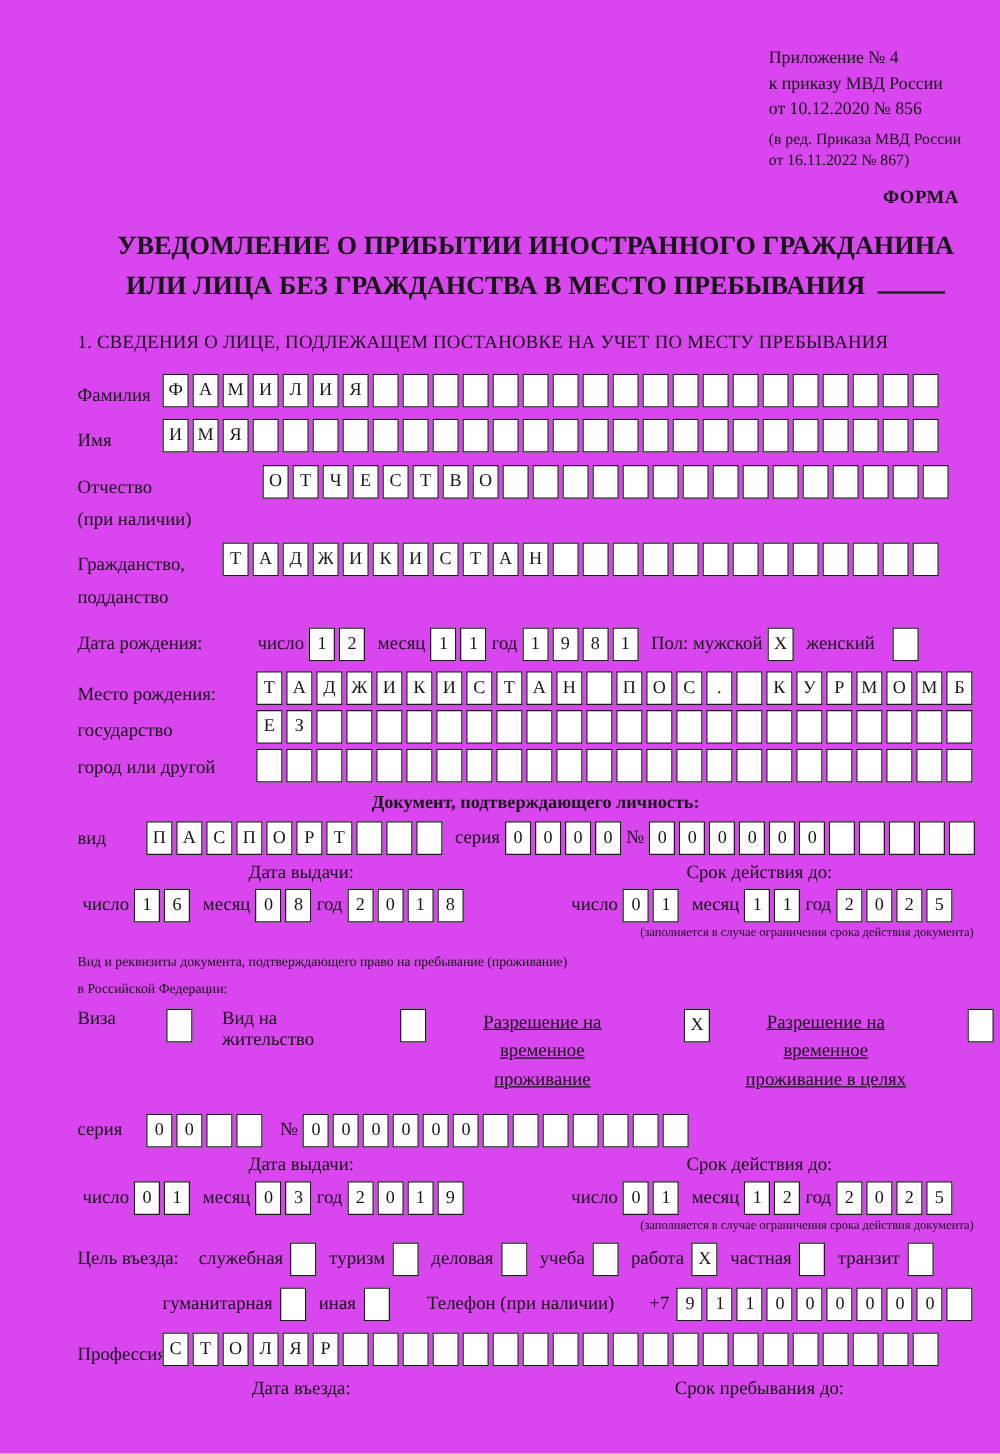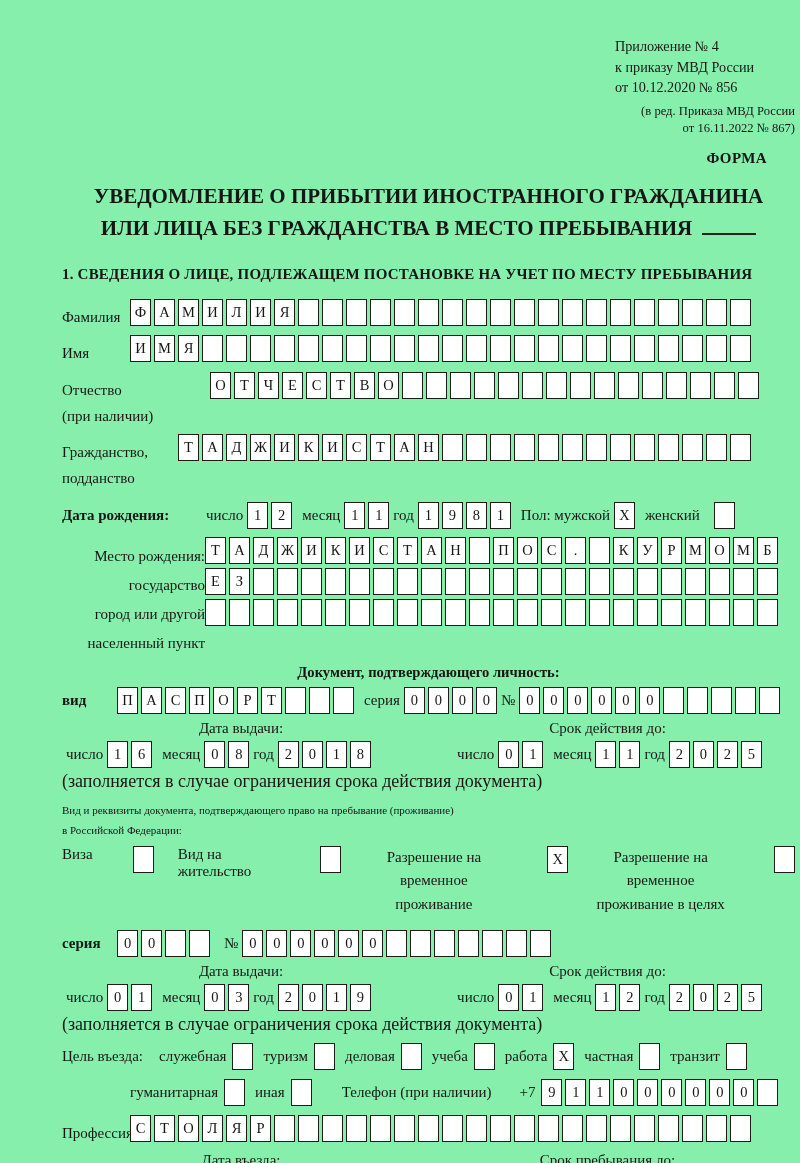--- a/index.html
+++ b/index.html
@@ -1,53 +1,53 @@
 <!DOCTYPE html>
 <html lang="ru"><head>
 <meta charset="utf-8">
 <style>
   html,body{margin:0;padding:0;background:#ffffff;}
   body{width:800px;font-family:"Liberation Serif","DejaVu Serif",serif;color:#161616;}
-  .page{width:800px;height:1163px;box-sizing:border-box;padding:36px 5px 0 62px;overflow:hidden;background:#86efac;}
+  .page{width:800px;height:1163px;box-sizing:border-box;padding:36px 5px 0 62px;overflow:hidden;background:#d946ef;}
 
   .appendix{margin-left:553px;font-size:14.2px;line-height:1.45;}
-  .appendix .small{font-size:12.6px;line-height:1.4;text-align:right;}
+  .appendix .small{font-size:12.6px;line-height:1.4;}
   .appendix .gap-top{margin-top:5px;}
   .forma{text-align:right;font-weight:bold;font-size:15px;margin-top:12px;padding-right:28px;letter-spacing:.4px;}
 
   .title{text-align:center;font-weight:bold;font-size:21px;line-height:1.5;margin-top:14px;}
   .title-underline{display:inline-block;width:54px;border-bottom:2.4px solid #222;height:13px;margin-left:10px;}
 
-  .section-heading{font-weight:bold;font-size:15px;margin-top:22px;margin-bottom:16px;letter-spacing:.2px;}
+  .section-heading{font-weight:normal;font-size:15px;margin-top:22px;margin-bottom:16px;letter-spacing:.2px;}
 
   .frow{display:flex;align-items:flex-start;margin-bottom:5px;}
   .flabel{font-size:15px;flex-shrink:0;padding-top:5px;line-height:1.75;}
-  .lw68{width:68px;}  .lw148{width:148px;}  .lw116{width:116px;}  .lw143{width:143px;text-align:right;}  .lw55{width:55px;}
+  .lw68{width:68px;}  .lw148{width:148px;}  .lw116{width:116px;}  .lw143{width:143px;}  .lw55{width:55px;}
   .boxrow{display:inline-flex;gap:3px;flex-wrap:nowrap;}
   .boxcol{display:flex;flex-direction:column;gap:4px;}
   .cbox{box-sizing:border-box;width:21px;height:27px;border:1.8px solid #1c1c1c;background:#fff;display:inline-flex;align-items:center;justify-content:center;font-size:14.5px;flex-shrink:0;}
 
   .inline-row{align-items:center;flex-wrap:nowrap;}
-  .inline-row .flabel{padding-top:0;font-weight:bold;}
+  .inline-row .flabel{padding-top:0;}
   .dlabel{font-size:15px;margin:0 4px;white-space:nowrap;}
   .ml10{margin-left:10px;} .ml14{margin-left:14px;}
 
   .doc-subheader{text-align:center;font-weight:bold;font-size:14.6px;margin:3px 0 6px;}
 
   .dates-pair{display:flex;margin-top:6px;}
   .dcol-left{width:358px;flex-shrink:0;}
   .dcol-right{flex:1;}
   .dtitle{text-align:center;font-size:15px;margin-bottom:4px;}
   .dline{display:flex;align-items:center;}
-  .dnote{font-size:18px;margin-top:3px;margin-bottom:8px;padding-right:16px;}
+  .dnote{text-align:right;font-size:10px;margin-top:3px;margin-bottom:8px;padding-right:16px;}
 
   .res-intro{font-size:11px;line-height:1.85;margin-top:4px;}
   .res-options{display:flex;align-items:flex-start;margin:6px 0 14px;font-size:15px;}
   .res-opt{display:flex;align-items:flex-start;gap:36px;}
-  .res-opt .opt-lines{text-align:center;line-height:1.55;}
+  .res-opt .opt-lines{text-align:center;line-height:1.55;text-decoration:underline;}
   .res-opt .cbox{margin-left:9px;}
   .res-gap{width:24px;flex-shrink:0;}
 
   .visit-row{display:flex;align-items:center;font-size:15px;margin-bottom:9px;flex-wrap:nowrap;}
   .visit-row .opt-label{margin:0 6px 0 10px;white-space:nowrap;}
   .visit-row .lead{margin-left:0;}
 </style>
 </head>
 <body>
 
@@ -222,21 +222,20 @@
     <span class="cbox">X</span>
     <span class="dlabel ml10">женский</span>
     <span class="cbox ml10"></span>
   </div>
 
   <div class="frow">
     <div class="flabel lw143" style="line-height:1.95;">
       <div>Место рождения:</div>
       <div>государство</div>
       <div>город или другой</div>
-      <div>населенный пункт</div>
     </div>
     <div class="boxcol">
       <div class="boxrow">
           <span class="cbox">Т</span>
           <span class="cbox">А</span>
           <span class="cbox">Д</span>
           <span class="cbox">Ж</span>
           <span class="cbox">И</span>
           <span class="cbox">К</span>
           <span class="cbox">И</span>

